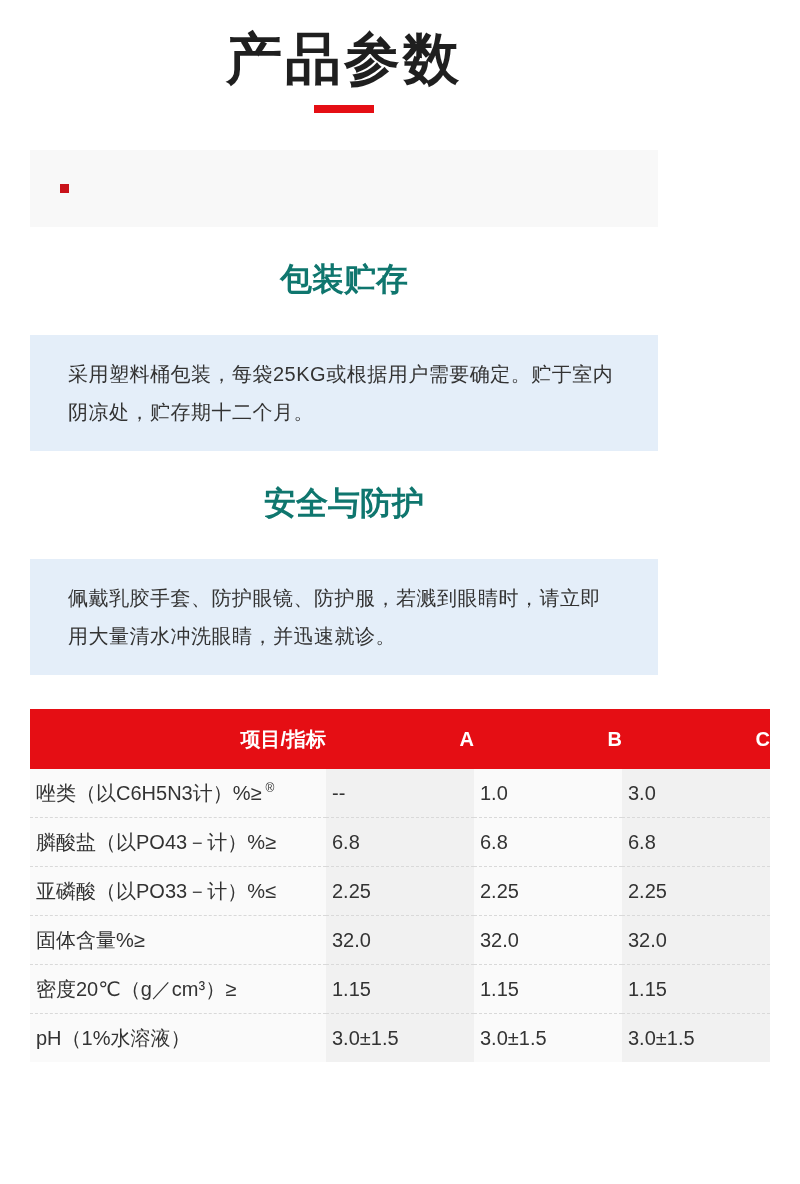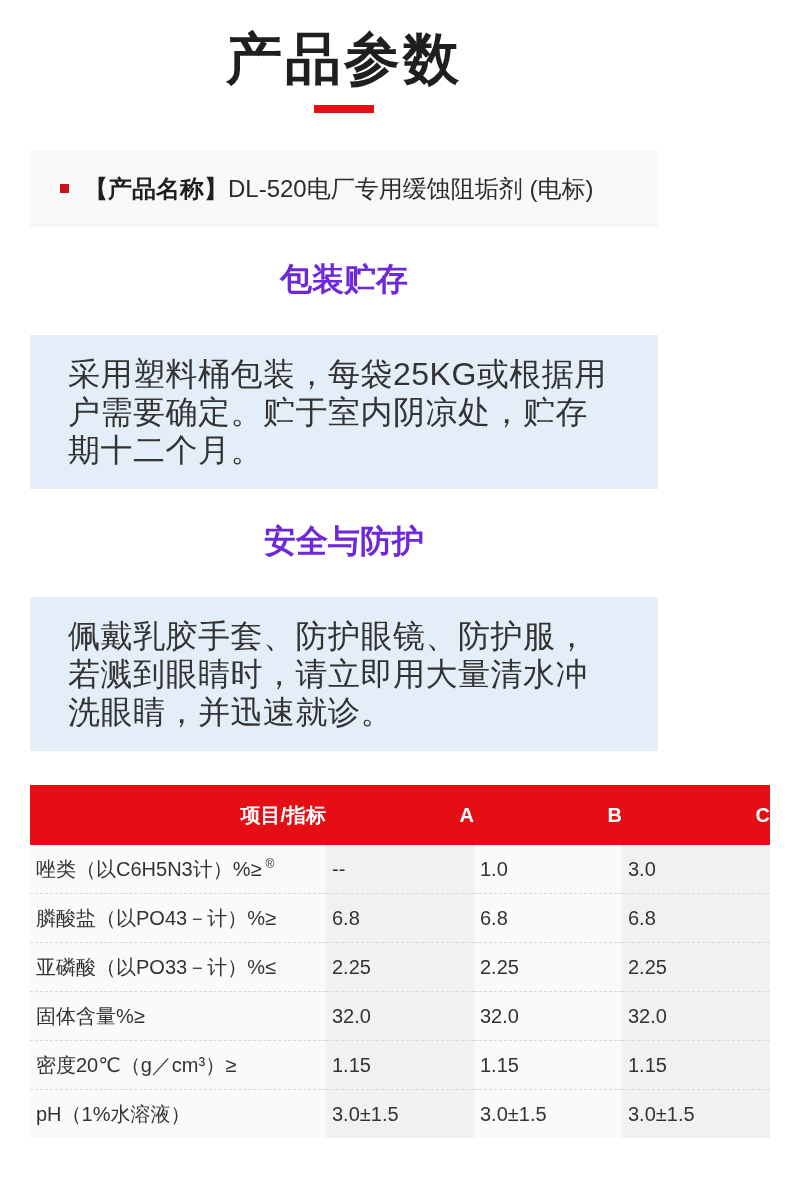--- a/index.html
+++ b/index.html
@@ -53,32 +53,32 @@
     white-space: nowrap;
   }
   .product-text b { font-weight: bold; color: #1f1f1f; }
 
   .section-heading {
     margin: 29px 0 0 0;
     text-align: center;
     font-size: 32px;
     line-height: 46px;
     font-weight: bold;
-    color: #6d28d9;
+    color: #0f766e;
   }
 
   .info-box {
     margin: 33px 30px 0 30px;
     background: #e4eef9;
     padding: 20px 38px;
     box-sizing: border-box;
   }
   .info-box p {
     margin: 0;
-    font-size: 32px;
+    font-size: 20px;
     line-height: 38px;
     color: #333333;
     letter-spacing: 0.5px;
   }
 
   .specs-table {
     margin: 34px 30px 0 30px;
     width: 740px;
     border-collapse: collapse;
     table-layout: fixed;
@@ -112,21 +112,20 @@
 </head>
 <body>
 
 <div class="page">
 
   <h1 class="main-title">产品参数</h1>
   <div class="title-underline"></div>
 
   <div class="product-name-box">
     <span class="bullet"></span>
-    <p class="product-text"><b>【产品名称】</b><span>DL-520电厂专用缓蚀阻垢剂 (电标)</span></p>
   </div>
 
   <h2 class="section-heading">包装贮存</h2>
   <div class="info-box">
     <p>采用塑料桶包装，每袋25KG或根据用户需要确定。贮于室内阴凉处，贮存期十二个月。</p>
   </div>
 
   <h2 class="section-heading">安全与防护</h2>
   <div class="info-box">
     <p>佩戴乳胶手套、防护眼镜、防护服，若溅到眼睛时，请立即用大量清水冲洗眼睛，并迅速就诊。</p>

